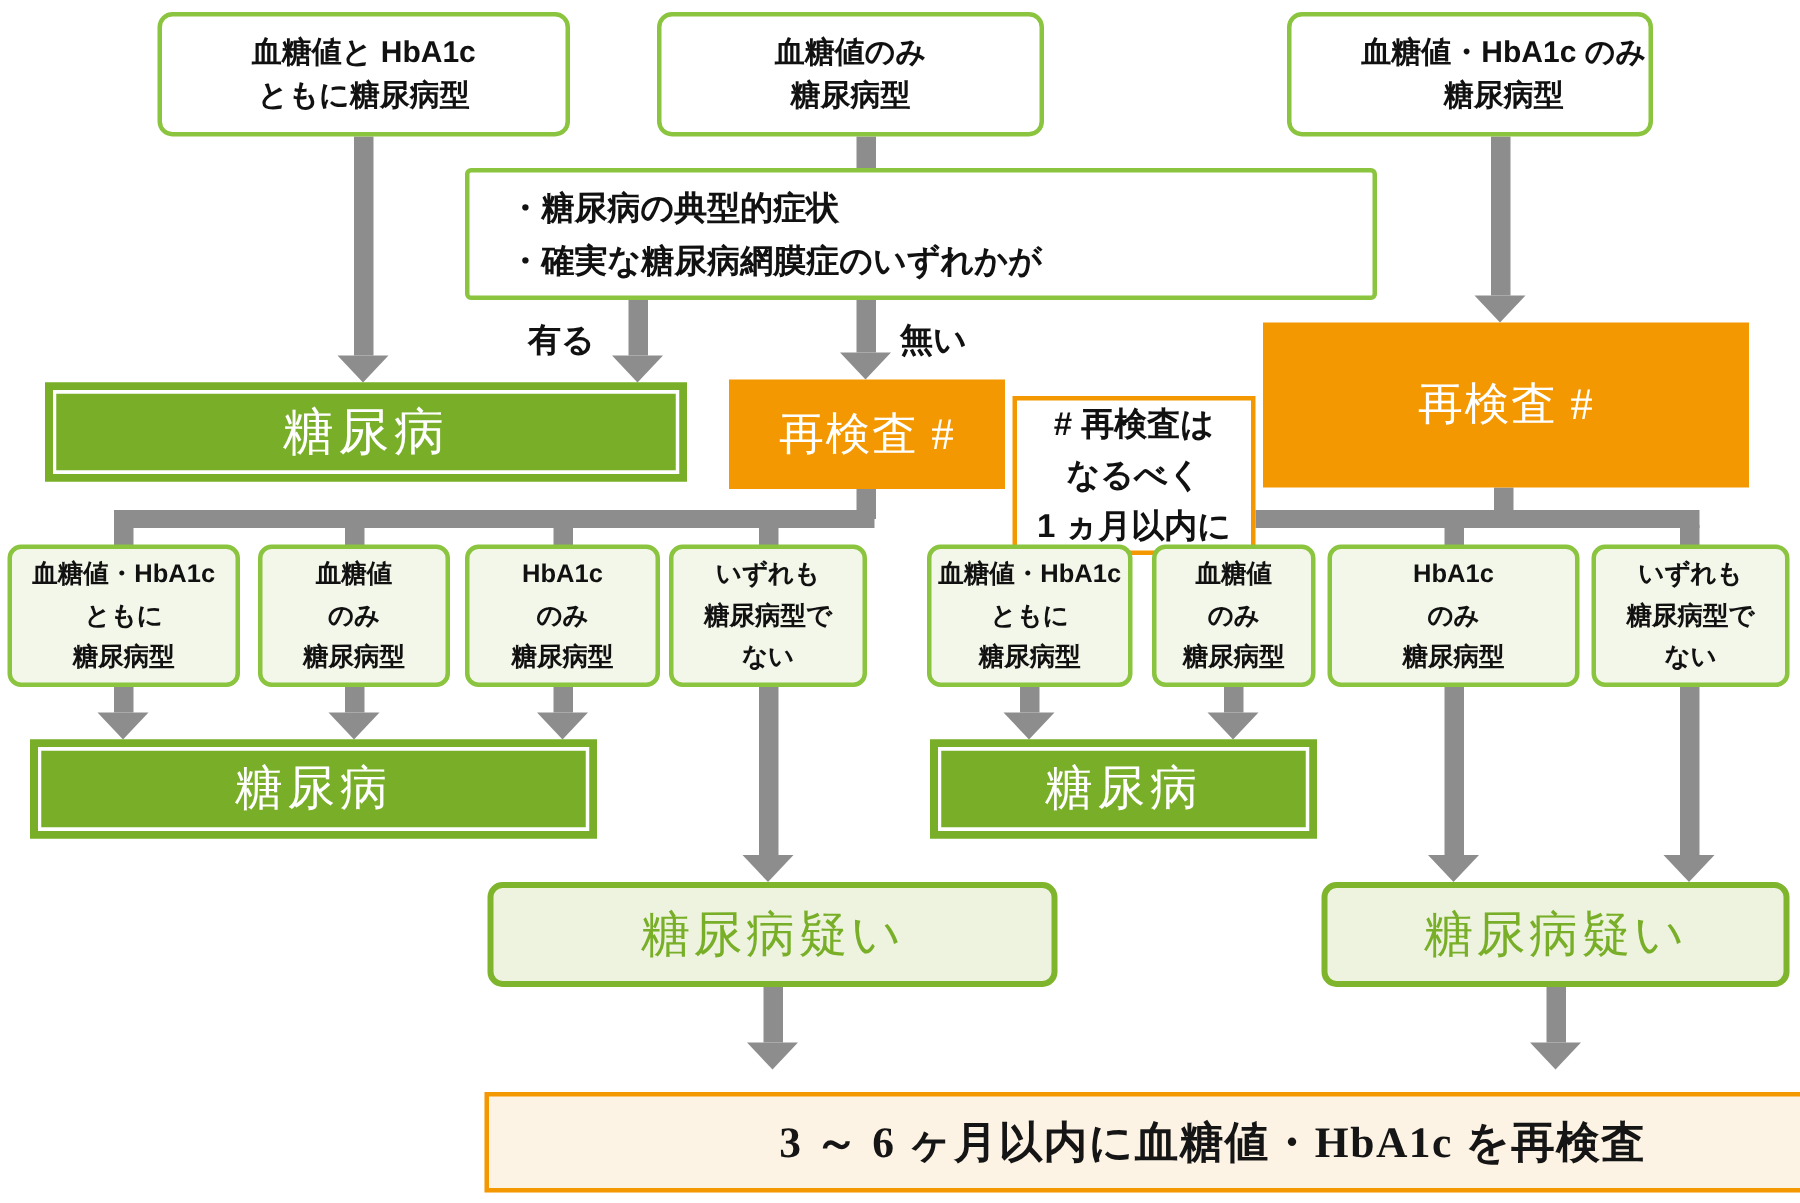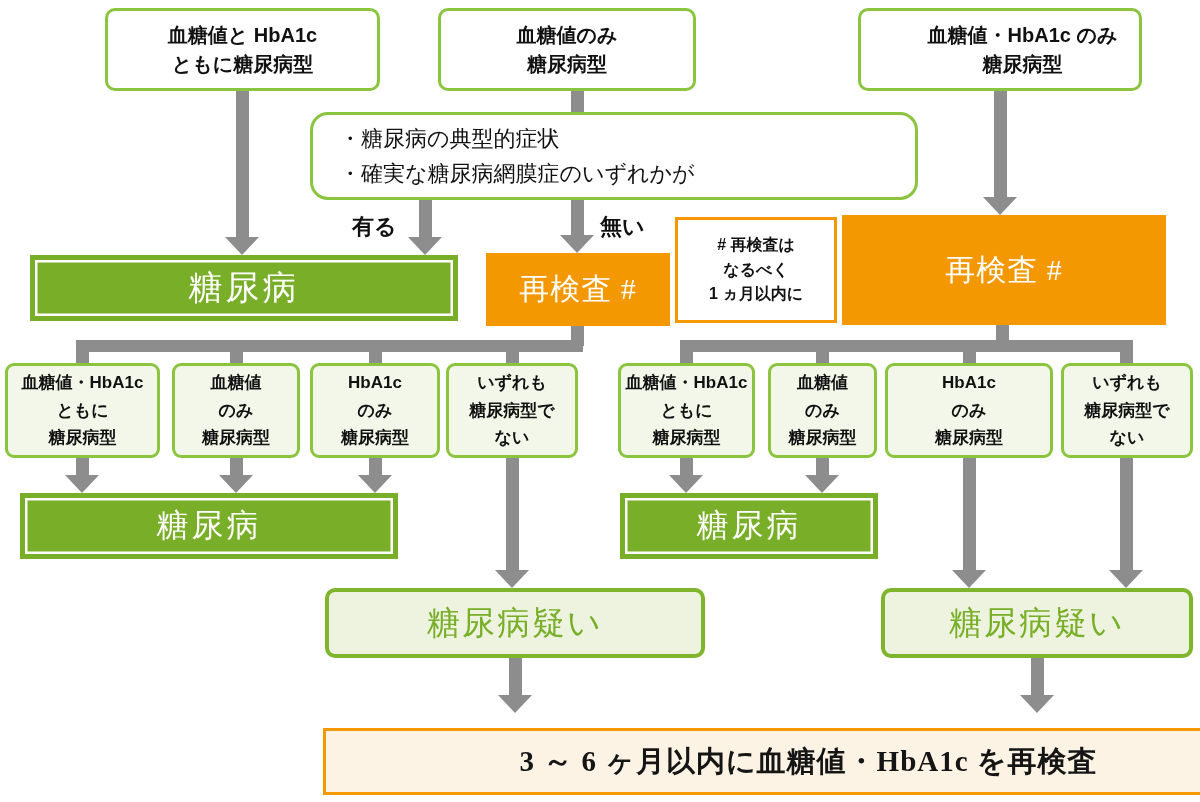--- a/index.html
+++ b/index.html
@@ -10,42 +10,42 @@
   .abs{position:absolute;box-sizing:border-box;}
   .flexc{display:flex;align-items:center;justify-content:center;text-align:center;}
   .pre{white-space:pre-line;}
 
   
   .tbox{
     background:#ffffff;border:3px solid #8bc43e;border-radius:10px;
     font-weight:700;font-size:20px;line-height:1.45;
   }
   .cond{
-    background:#ffffff;border:3px solid #8bc43e;border-radius:18px;
-    font-weight:400;font-size:22px;line-height:1.6;
+    background:#ffffff;border:3px solid #8bc43e;border-radius:4px;
+    font-weight:700;font-size:22px;line-height:1.6;
     display:flex;align-items:center;justify-content:flex-start;
     padding-left:26px;text-align:left;
   }
   .blabel{font-weight:700;font-size:22px;}
 
   
   .gbox{
     background:#79af28;border:5px solid #79af28;border-radius:0;
     box-shadow:inset 0 0 0 2.5px #ffffff;
     color:#ffffff;font-family:"Liberation Serif","DejaVu Serif",serif;
     letter-spacing:3px;
   }
   
   .obox{
     background:#f39800;color:#ffffff;
     font-family:"Liberation Serif","DejaVu Serif",serif;letter-spacing:1px;
   }
   .note{
     background:#ffffff;border:3px solid #f39800;
-    font-weight:700;font-size:16px;line-height:1.55;
+    font-weight:700;font-size:22px;line-height:1.55;margin-top:47px;
   }
   
   .sbox{
     background:#f3f7e9;border:3px solid #8bc43e;border-radius:9px;
     font-weight:700;font-size:17px;line-height:1.62;
   }
   
   .suspect{
     background:#edf3df;border:4px solid #7fb52c;border-radius:10px;
     color:#79af28;font-family:"Liberation Serif","DejaVu Serif",serif;
@@ -120,21 +120,21 @@
 
   <div class="shaft" style="left:509px;top:658px;height:37px;"></div>
   <div class="head" style="left:498px;top:695px;"></div>
   <div class="shaft" style="left:1031px;top:658px;height:37px;"></div>
   <div class="head" style="left:1020px;top:695px;"></div>
 
   <div class="abs tbox flexc pre" style="left:105px;top:8px;width:275px;height:83px;">血糖値と HbA1c
 ともに糖尿病型</div>
   <div class="abs tbox flexc pre" style="left:438px;top:8px;width:258px;height:83px;">血糖値のみ
 糖尿病型</div>
-  <div class="abs tbox flexc pre" style="left:858px;top:8px;width:284px;height:83px;padding-left:45px;">血糖値・HbA1c のみ
+  <div class="abs tbox flexc pre" style="left:858px;top:8px;width:244px;height:83px;padding-left:45px;">血糖値・HbA1c のみ
 糖尿病型</div>
 
   <div class="abs cond pre" style="left:310px;top:112px;width:608px;height:88px;">・糖尿病の典型的症状
 ・確実な糖尿病網膜症のいずれかが</div>
 
   <div class="abs blabel" style="left:352px;top:212px;font-family:Liberation Serif, serif;">有る</div>
   <div class="abs blabel" style="left:600px;top:212px;">無い</div>
 
   <div class="abs gbox flexc" style="left:30px;top:255px;width:428px;height:66px;font-size:34px;">糖尿病</div>
   <div class="abs obox flexc" style="left:486px;top:253px;width:184px;height:73px;font-size:30px;">再検査 #</div>

